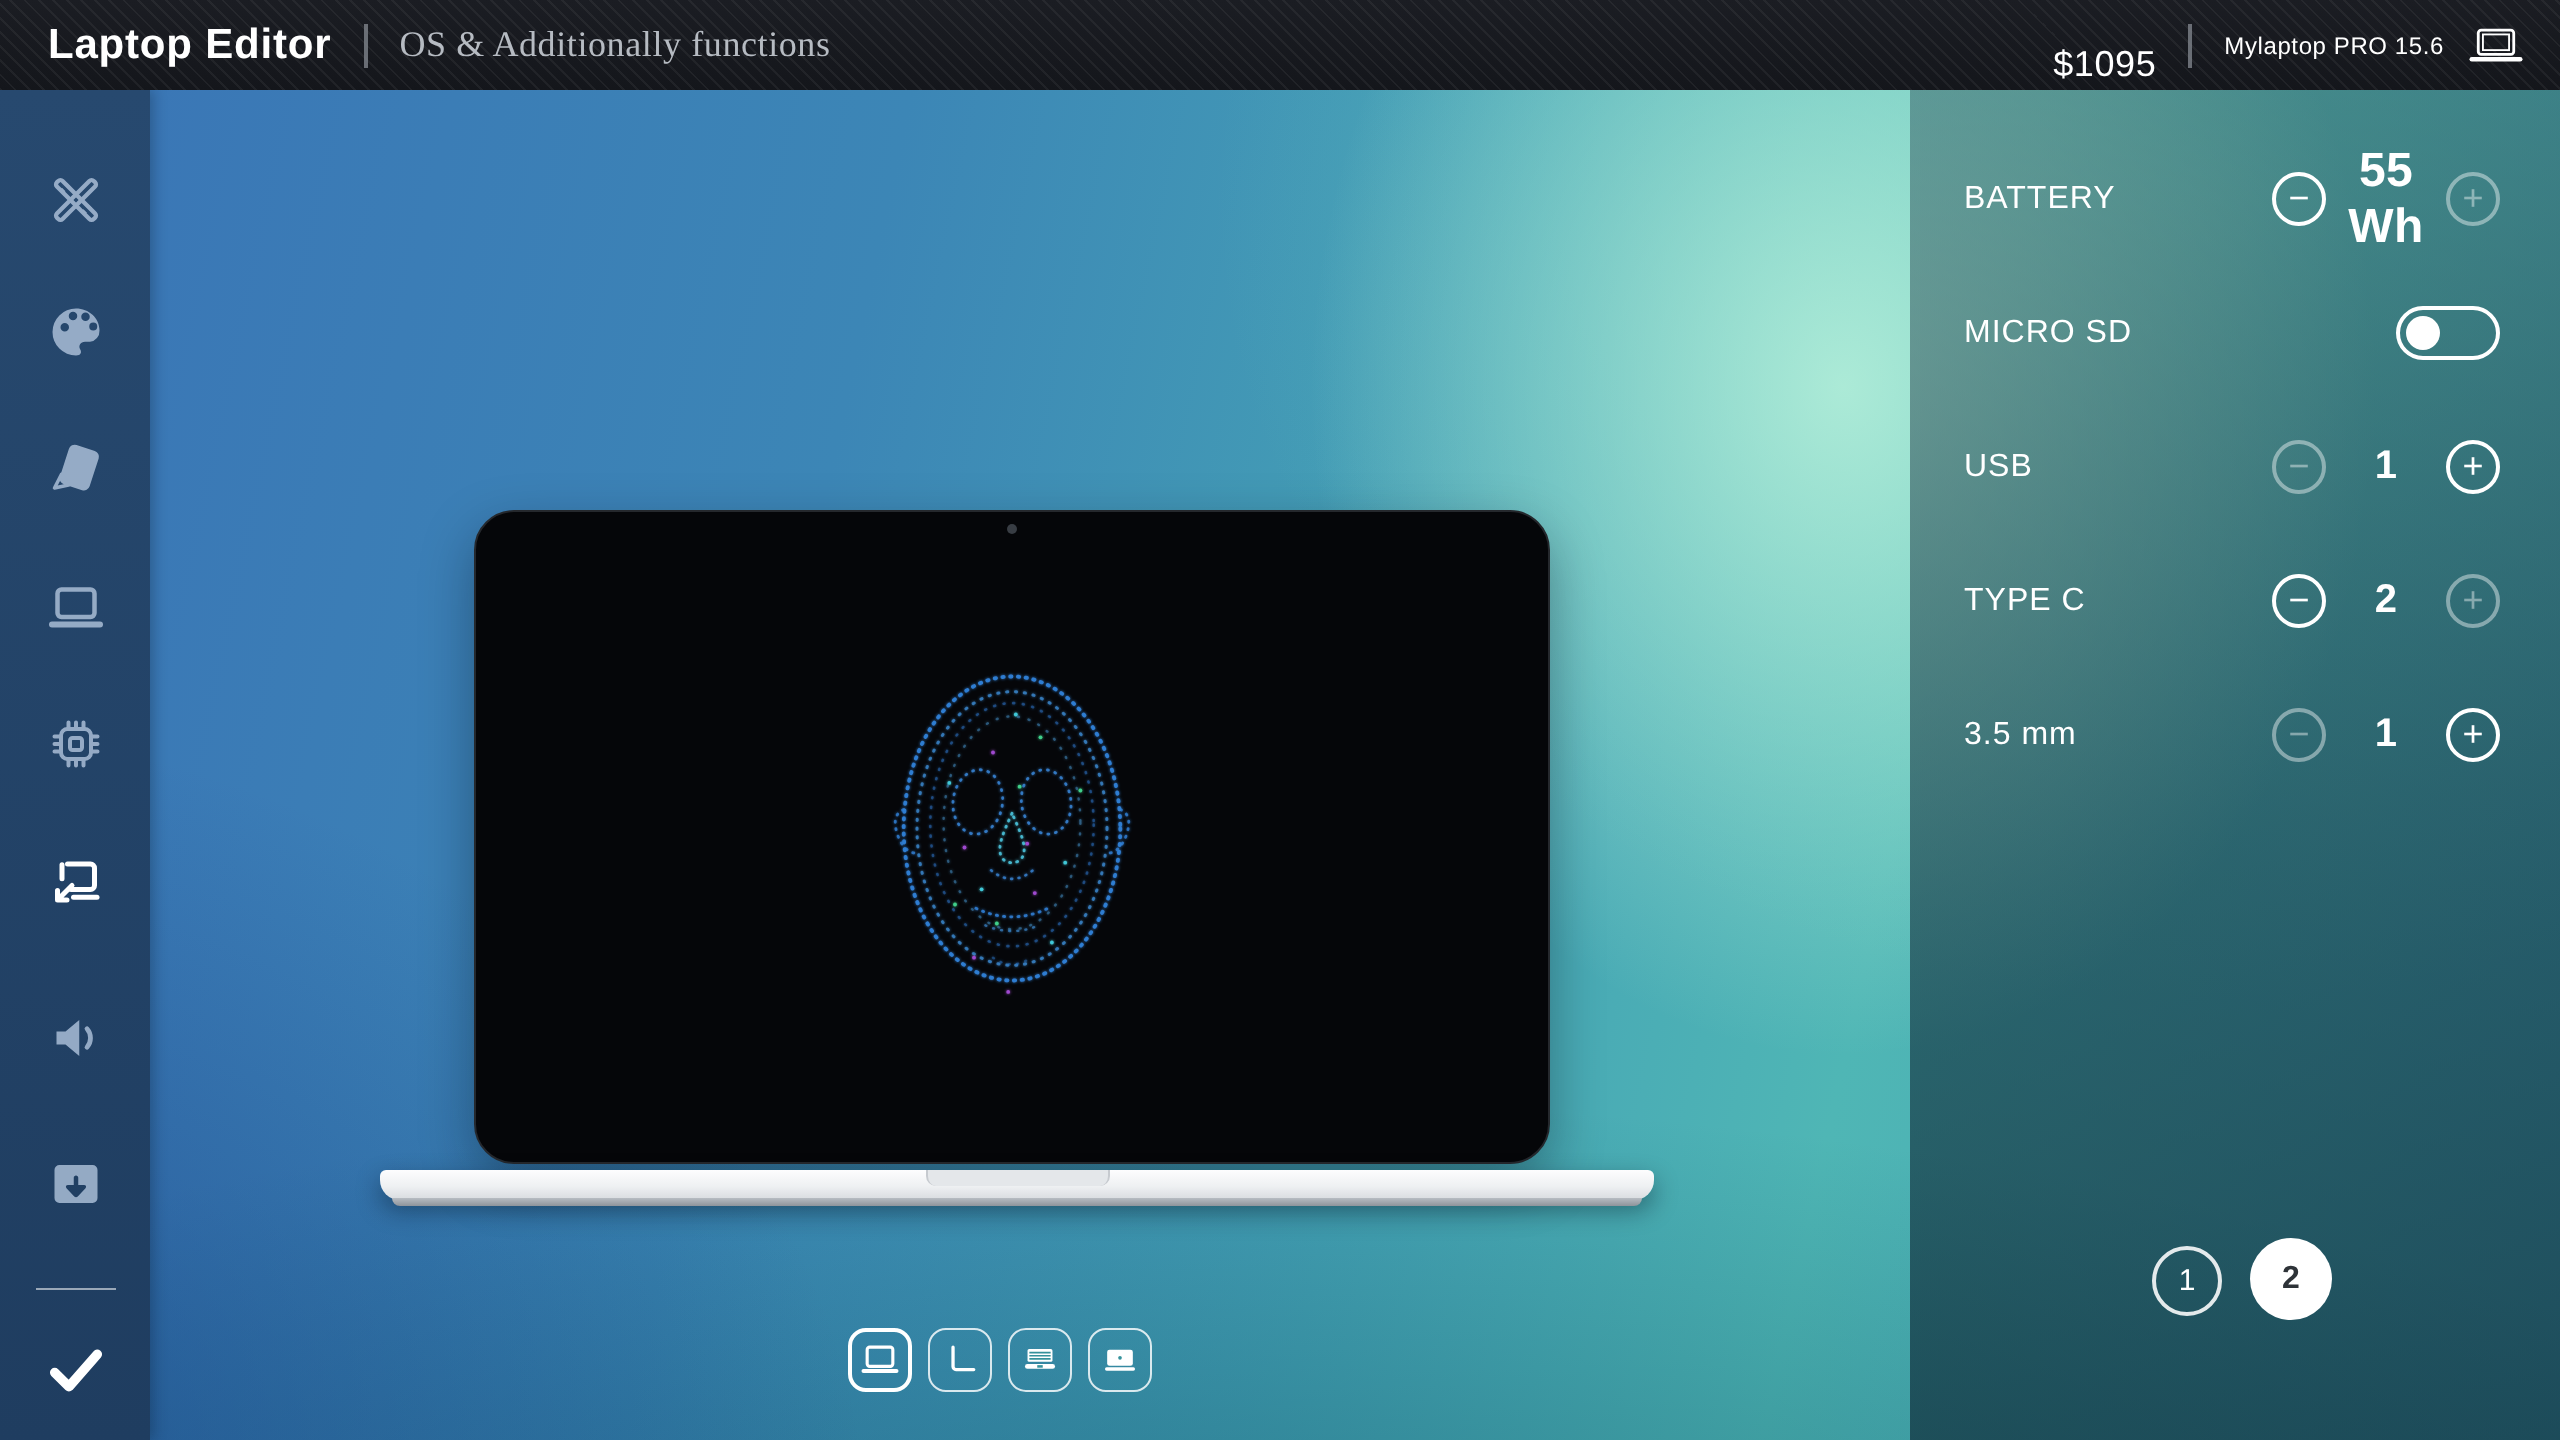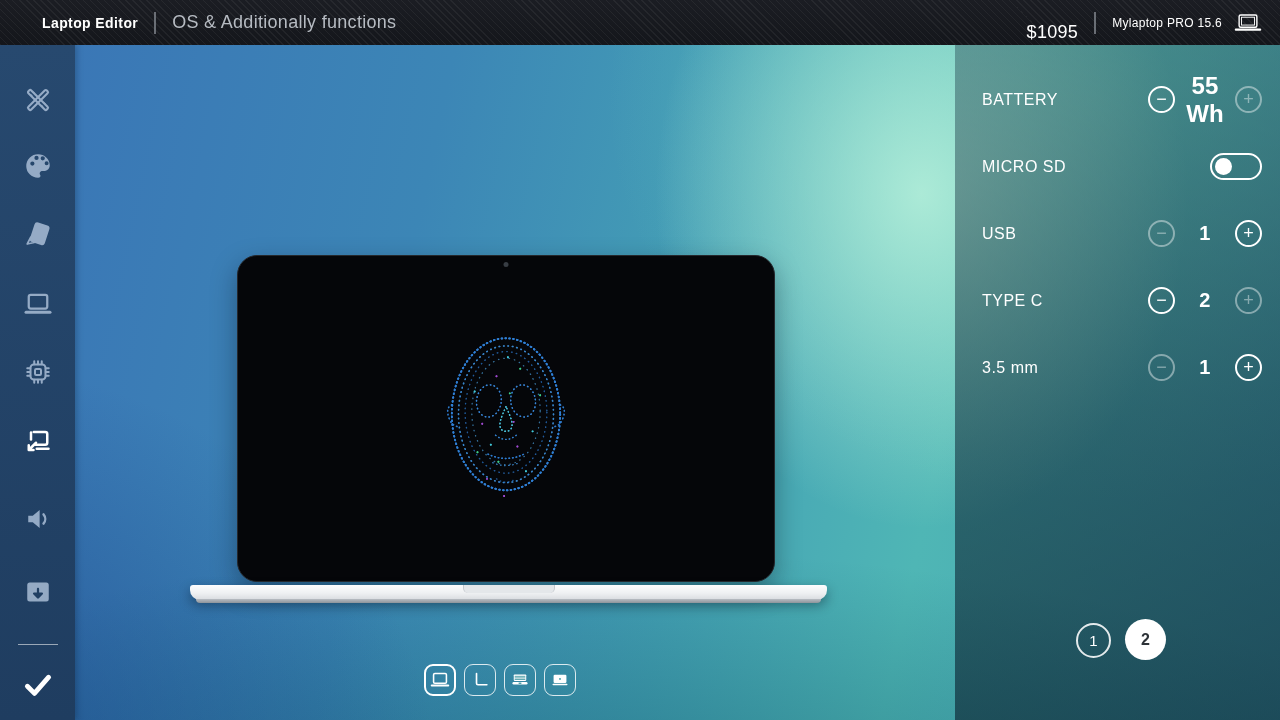--- a/index.html
+++ b/index.html
@@ -8,23 +8,23 @@
   .stage { position:relative; width:1280px; height:720px; overflow:hidden; }
 
   
   .topbar {
     position:absolute; top:0; left:0; width:1280px; height:45px; z-index:30;
     background:
       repeating-linear-gradient(45deg, rgba(255,255,255,0.05) 0 1px, rgba(255,255,255,0) 1px 5px),
       linear-gradient(180deg,#1b1d23,#14161b);
     display:flex; align-items:center; padding:0 18px; color:#fff;
   }
-  .logo { font-size:14px; font-weight:700; letter-spacing:.4px; margin-left:24px; }
+  .logo { font-size:21px; font-weight:700; letter-spacing:.4px; margin-left:6px; }
   .tb-div { width:2px; height:22px; background:#7e838b; margin:0 16px; opacity:.8; }
-  .subtitle { font-size:18px; font-weight:400; color:#b6bbc2; letter-spacing:.3px; }
+  .subtitle { font-size:18px; font-weight:400; color:#b6bbc2; letter-spacing:.3px;font-family:Liberation Serif, serif; }
   .tb-right { margin-left:auto; display:flex; align-items:center; }
   .price { font-size:18px; font-weight:400; letter-spacing:.3px;margin-top:20px; }
   .model { font-size:12px; font-weight:400; letter-spacing:.3px; }
   .tb-laptop { margin-left:12px; display:flex; align-items:center; }
 
   
   .bg {
     position:absolute; top:45px; left:0; width:1280px; height:675px;
     background:
       radial-gradient(430px 540px at 72% 22%, rgba(186,242,220,0.85), rgba(186,242,220,0) 62%),
@@ -78,21 +78,21 @@
   .view-btn.active { border:2.5px solid #ffffff; }
   .view-btn svg { width:22px; height:22px; display:block; }
 
   
   .panel {
     position:absolute; top:45px; left:955px; width:325px; height:675px; z-index:10;
     background:linear-gradient(168deg, rgba(24,52,66,.38) 0%, rgba(13,37,52,.55) 55%, rgba(9,31,45,.65) 100%);
   }
   .rows { padding-top:21px; }
   .row { height:67px; display:flex; align-items:center;
-    padding-left:27px; padding-right:18px; }
+    padding-left:27px; padding-right:30px; }
   .row-label { font-size:16px; font-weight:500; color:#ffffff; letter-spacing:.5px; }
   .ctrl { margin-left:auto; display:flex; align-items:center; width:114px; }
   .step-btn { width:27px; height:27px; border-radius:50%; border:2px solid #ffffff;
     color:#ffffff; font-size:18px; line-height:22px; text-align:center;
     cursor:pointer; flex:0 0 auto; font-weight:400; }
   .step-btn.dim { opacity:.42; }
   .step-val { flex:1; text-align:center; color:#fff; font-size:20px; font-weight:700;
     letter-spacing:.2px; }
   .step-val.unit { font-size:24px; }
   .toggle { margin-left:auto; width:52px; height:27px; border-radius:14px;

